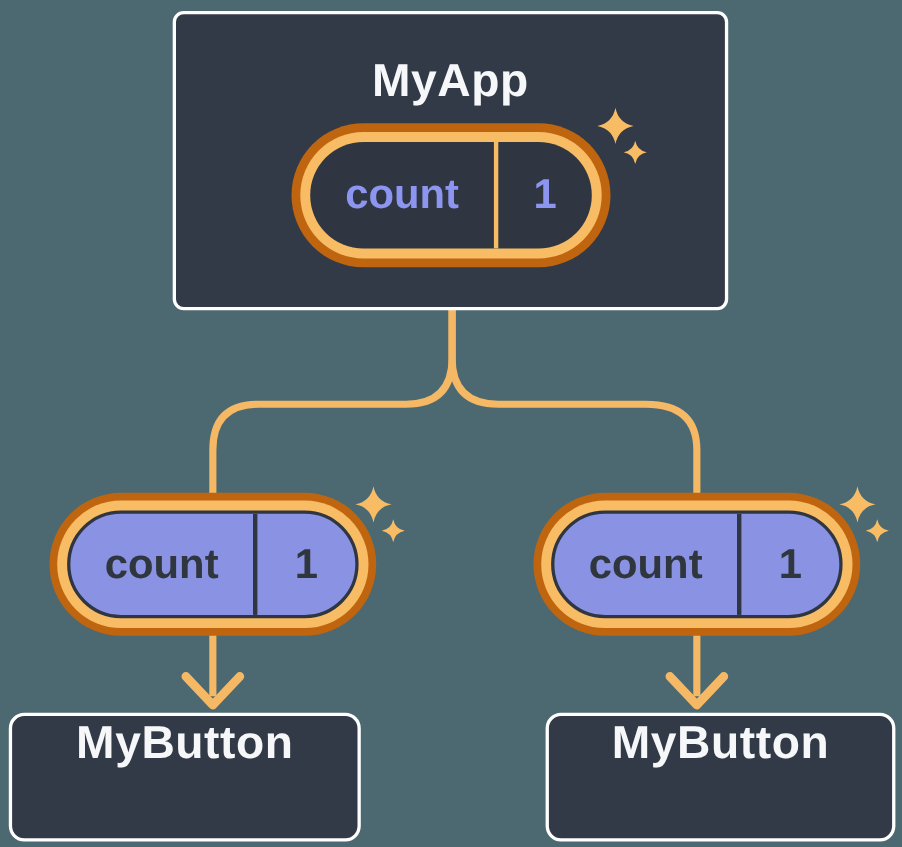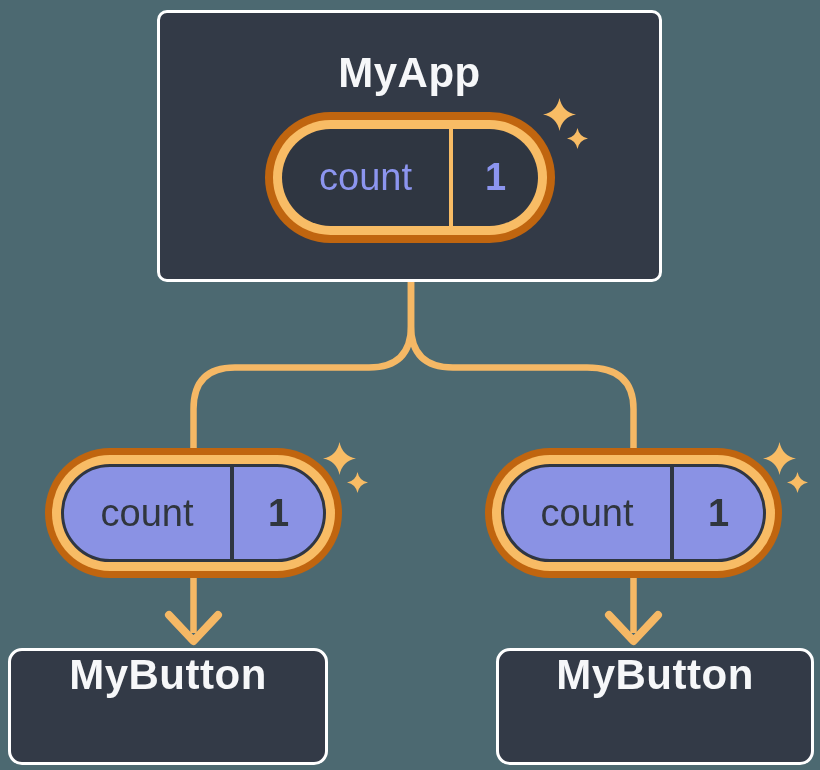--- a/index.html
+++ b/index.html
@@ -44,21 +44,21 @@
   .pill-child{width:297px;height:130px;top:448px;}
   .pill-child-left{left:45px;}
   .pill-child-right{left:485px;}
   .pill-child .pill-ring{inset:7px;}
   .pill-child .pill-core{inset:16px;background:#8A92E4;border:3px solid #2F3642;}
   .pill-child .state-name{color:#30363D;}
   .pill-child .state-value{color:#30363D;}
   .pill-child .pill-divider{background:#2F3642;}
 
   .state-cell{display:flex;align-items:center;justify-content:center;}
-  .state-name{font-size:38px;width:167px;}
+  .state-name{font-size:38px;width:167px;font-weight:bold;}
   .pill-child .state-name{width:166px;}
   .state-value{font-size:38px;font-weight:700;flex:1;}
   .pill-divider{width:4px;}
 
   .sparkles{position:absolute;z-index:4;}
   .sp-top{left:543px;top:98px;}
   .sp-left{left:323px;top:442px;}
   .sp-right{left:763px;top:442px;}
 </style>
 </head>

